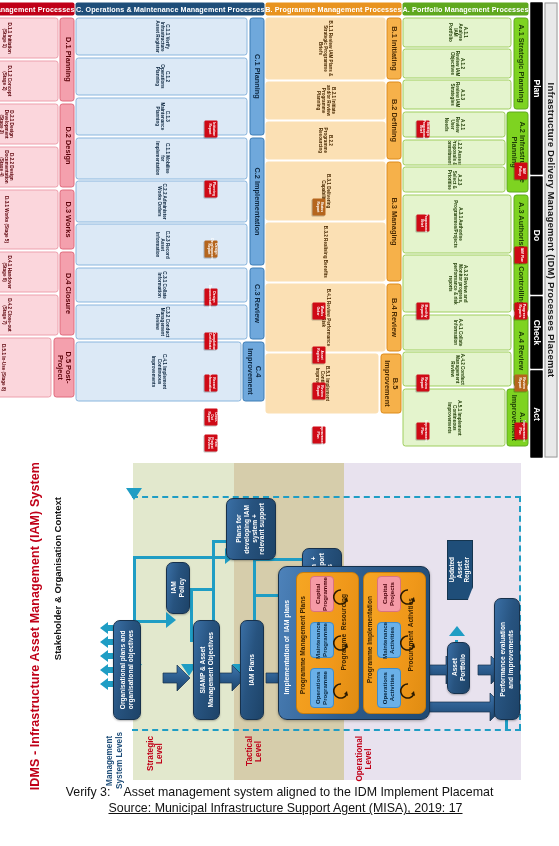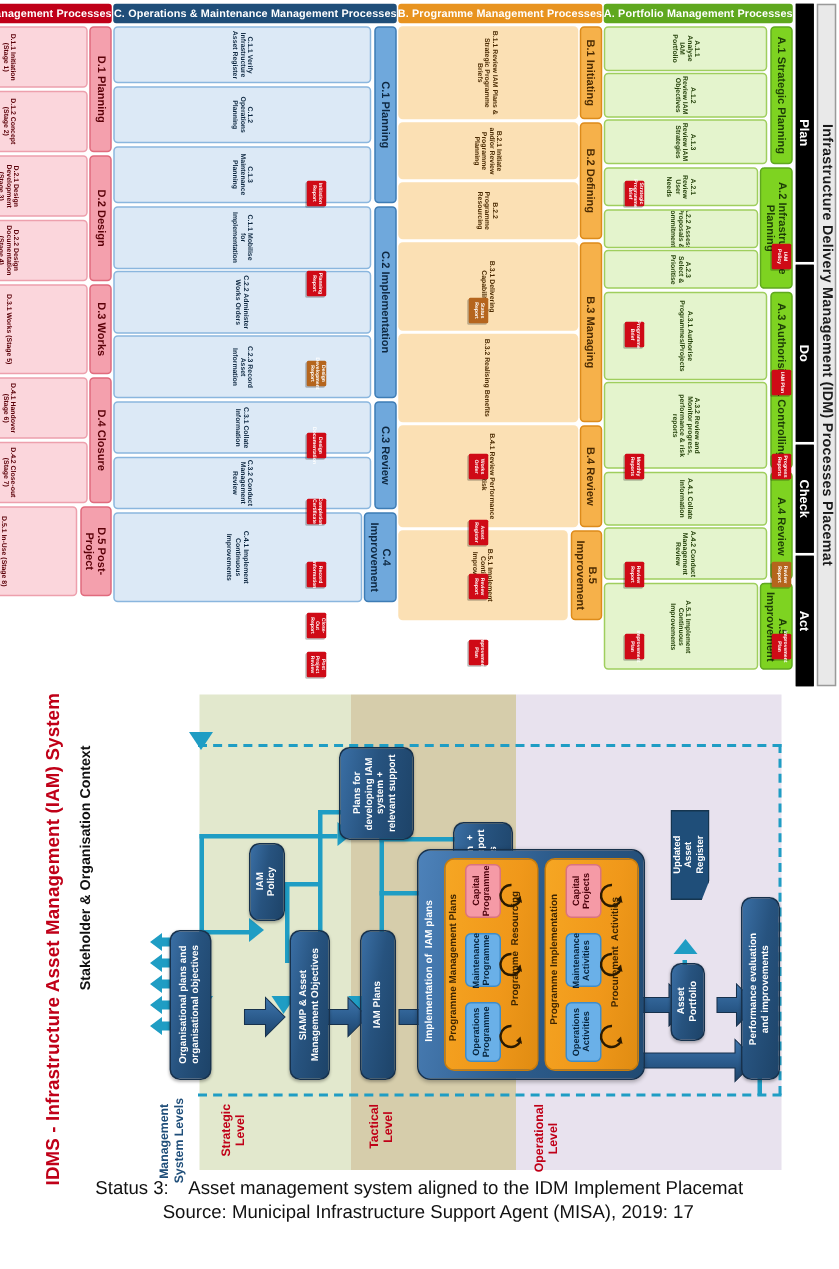--- a/index.html
+++ b/index.html
@@ -191,21 +191,21 @@
   .line { position:absolute; background:#1f9dc4; }
   .dash-h { position:absolute; height:0; border-top:2.5px dashed #1f9dc4; }
   .dash-v { position:absolute; width:0; border-left:2.5px dashed #1f9dc4; }
 
   
   #caption {
     position:absolute; left:0; top:784px; width:559px;
     text-align:center; color:#111; font-size:12.4px; line-height:1.32;
     font-family:"Liberation Sans", sans-serif;
   }
-  #caption .l2 { padding-left:12px; }
+  #caption .l2 { padding-left:12px;text-decoration:underline; }
 </style>
 </head>
 <body>
 
 <div id="canvas">
 
   <div class="band" id="band-strategic"></div>
   <div class="band" id="band-tactical"></div>
   <div class="band" id="band-operational"></div>
 
@@ -581,20 +581,20 @@
 Portfolio</span>
     </div>
 
   <div class="node" style="left:494px; top:598px; width:26px; height:122px;">
     <span>Performance evaluation
 and improvements</span>
     </div>
 
   <div id="caption">
     <div class="l1">
-      <span>Status 3:</span>
+      <span>Verify 3:</span>
       &nbsp;&nbsp;
       <span>Asset management system aligned to the IDM Implement Placemat</span>
     </div>
     <div class="l2">Source: Municipal Infrastructure Support Agent (MISA), 2019: 17</div>
   </div>
 
 </div>
 
 </body></html>

